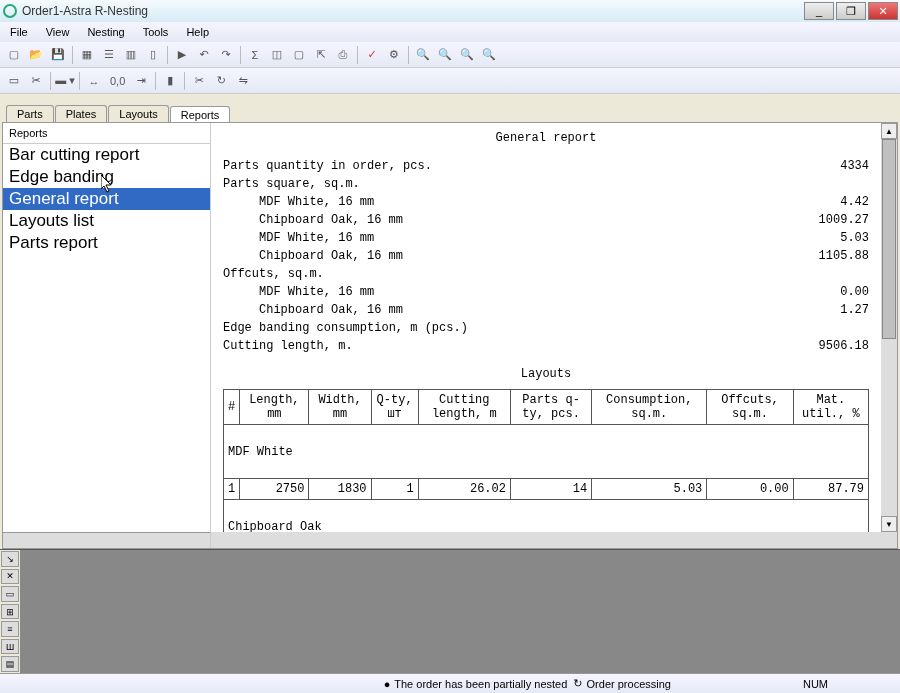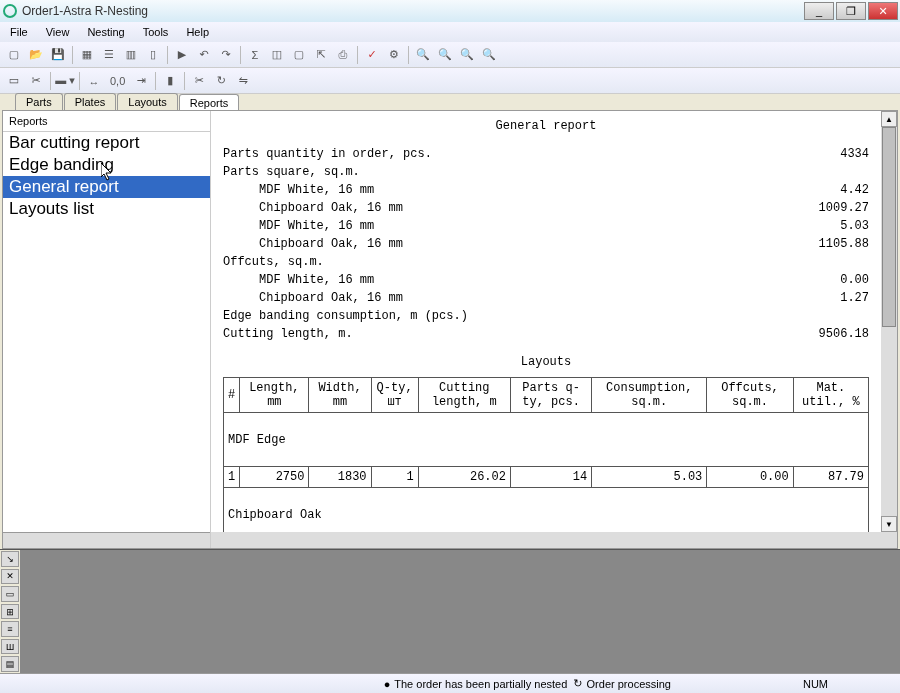--- a/index.html
+++ b/index.html
@@ -12,21 +12,21 @@
   .win-btn { width: 30px; height: 18px; border: 1px solid #888; background: linear-gradient(#eee,#ccc); display: flex; align-items: center; justify-content: center; font-size: 11px; cursor: pointer; }
   .win-btn.close { background: linear-gradient(#e77,#c33); color: #fff; }
   
   .menubar { height: 20px; background: linear-gradient(#f5f5ff,#e5e9f5); display: flex; align-items: center; padding: 0 4px; gap: 6px; }
   .menubar span { padding: 2px 6px; cursor: pointer; }
   
   .toolbar { height: 26px; background: linear-gradient(#f5f5ff,#e5e9f5); display: flex; align-items: center; padding: 0 4px; gap: 2px; border-bottom: 1px solid #ccc; }
   .tb-btn { width: 20px; height: 20px; display: flex; align-items: center; justify-content: center; cursor: pointer; color: #555; }
   .tb-sep { width: 1px; height: 18px; background: #bbb; margin: 0 2px; }
   
-  .tabs-row { height: 16px; background: #ece9d8; display: flex; align-items: flex-end; padding: 0 15px; }
+  .tabs-row { height: 28px; background: #ece9d8; display: flex; align-items: flex-end; padding: 0 6px; }
   .tab { padding: 2px 10px; border: 1px solid #999; border-bottom: none; background: #ece9d8; margin-right: 1px; cursor: pointer; border-radius: 3px 3px 0 0; font-size: 11px; }
   .tab.active { background: #fff; position: relative; top: 1px; }
   
   .workspace { flex: 1; display: flex; background: #fff; border: 1px solid #999; margin: 0 2px; position: relative; overflow: hidden; }
   
   .sidebar { width: 208px; border-right: 1px solid #ccc; display: flex; flex-direction: column; overflow: hidden; }
   .sidebar-header { padding: 4px 6px; border-bottom: 1px solid #ccc; }
   .sidebar-list { flex: 1; overflow: auto; }
   .sidebar-item { padding: 1px 6px; cursor: pointer; white-space: nowrap; font-size: 17px; }
   .sidebar-item.selected { background: #316ac5; color: #fff; }
@@ -139,20 +139,21 @@
 </div>
 
 <div class="workspace">
   <div class="sidebar" style="position:relative">
     <div class="sidebar-header">Reports</div>
     <div class="sidebar-list" id="sidebar-list">
         <div class="sidebar-item">Bar cutting report</div>
         <div class="sidebar-item">Edge banding</div>
         <div class="sidebar-item selected">General report</div>
         <div class="sidebar-item">Layouts list</div>
+        <div class="sidebar-item">Parts report</div>
       </div>
     <div class="sidebar-scroll"></div>
     <svg class="cursor-pointer" width="14" height="18" viewBox="0 0 14 18">
         <path d="M0 0 L0 14 L3 11 L6 17 L8 16 L5 10 L10 10 Z" fill="#fff" stroke="#000" stroke-width="1"></path>
       </svg>
   </div>
 
   <div class="report-area">
     <div class="report-inner">
       <div class="report-title">General report</div>
@@ -209,21 +210,21 @@
               <th>Q-ty, шт</th>
               <th>Cutting length, m</th>
               <th>Parts q-ty, pcs.</th>
               <th>Consumption, sq.m.</th>
               <th>Offcuts, sq.m.</th>
               <th>Mat. util., %</th>
             </tr>
           </thead>
         <tbody id="lt-body">
             <tr class="mat-row">
-              <td colspan="9">MDF Edge</td>
+              <td colspan="9">MDF White</td>
             </tr>
             <tr>
               <td>1</td>
               <td>2750</td>
               <td>1830</td>
               <td>1</td>
               <td>26.02</td>
               <td>14</td>
               <td>5.03</td>
               <td>0.00</td>

